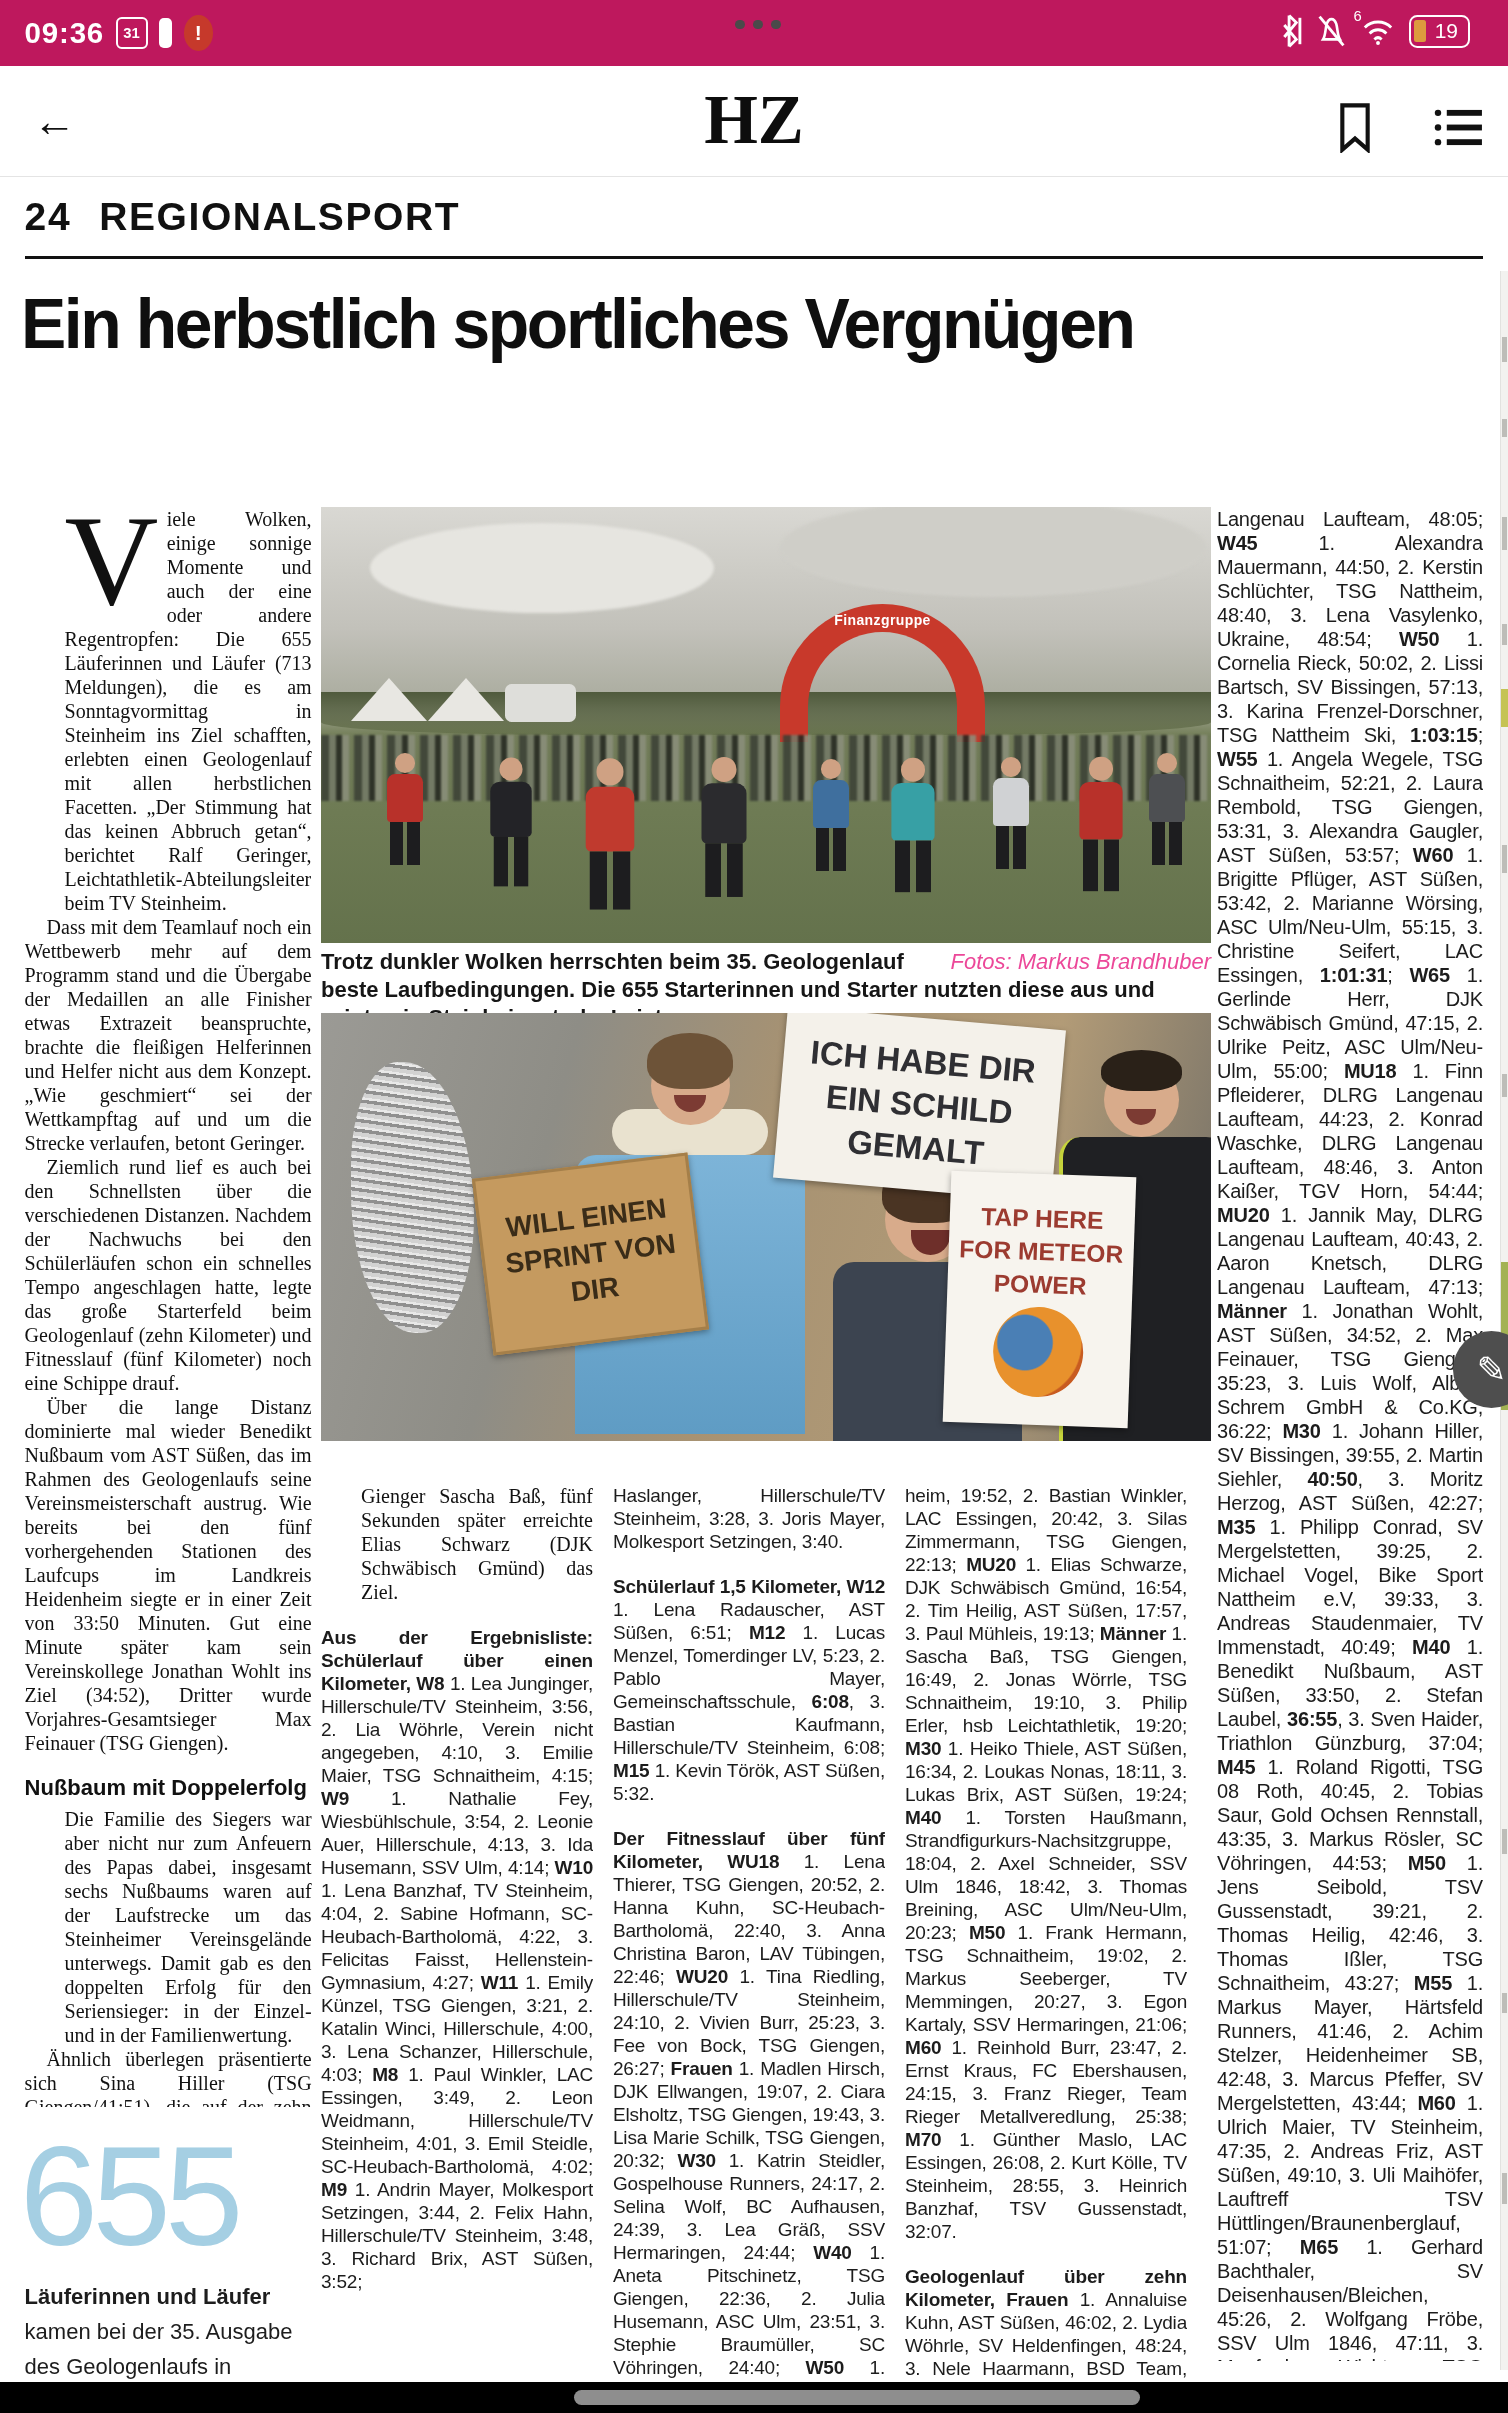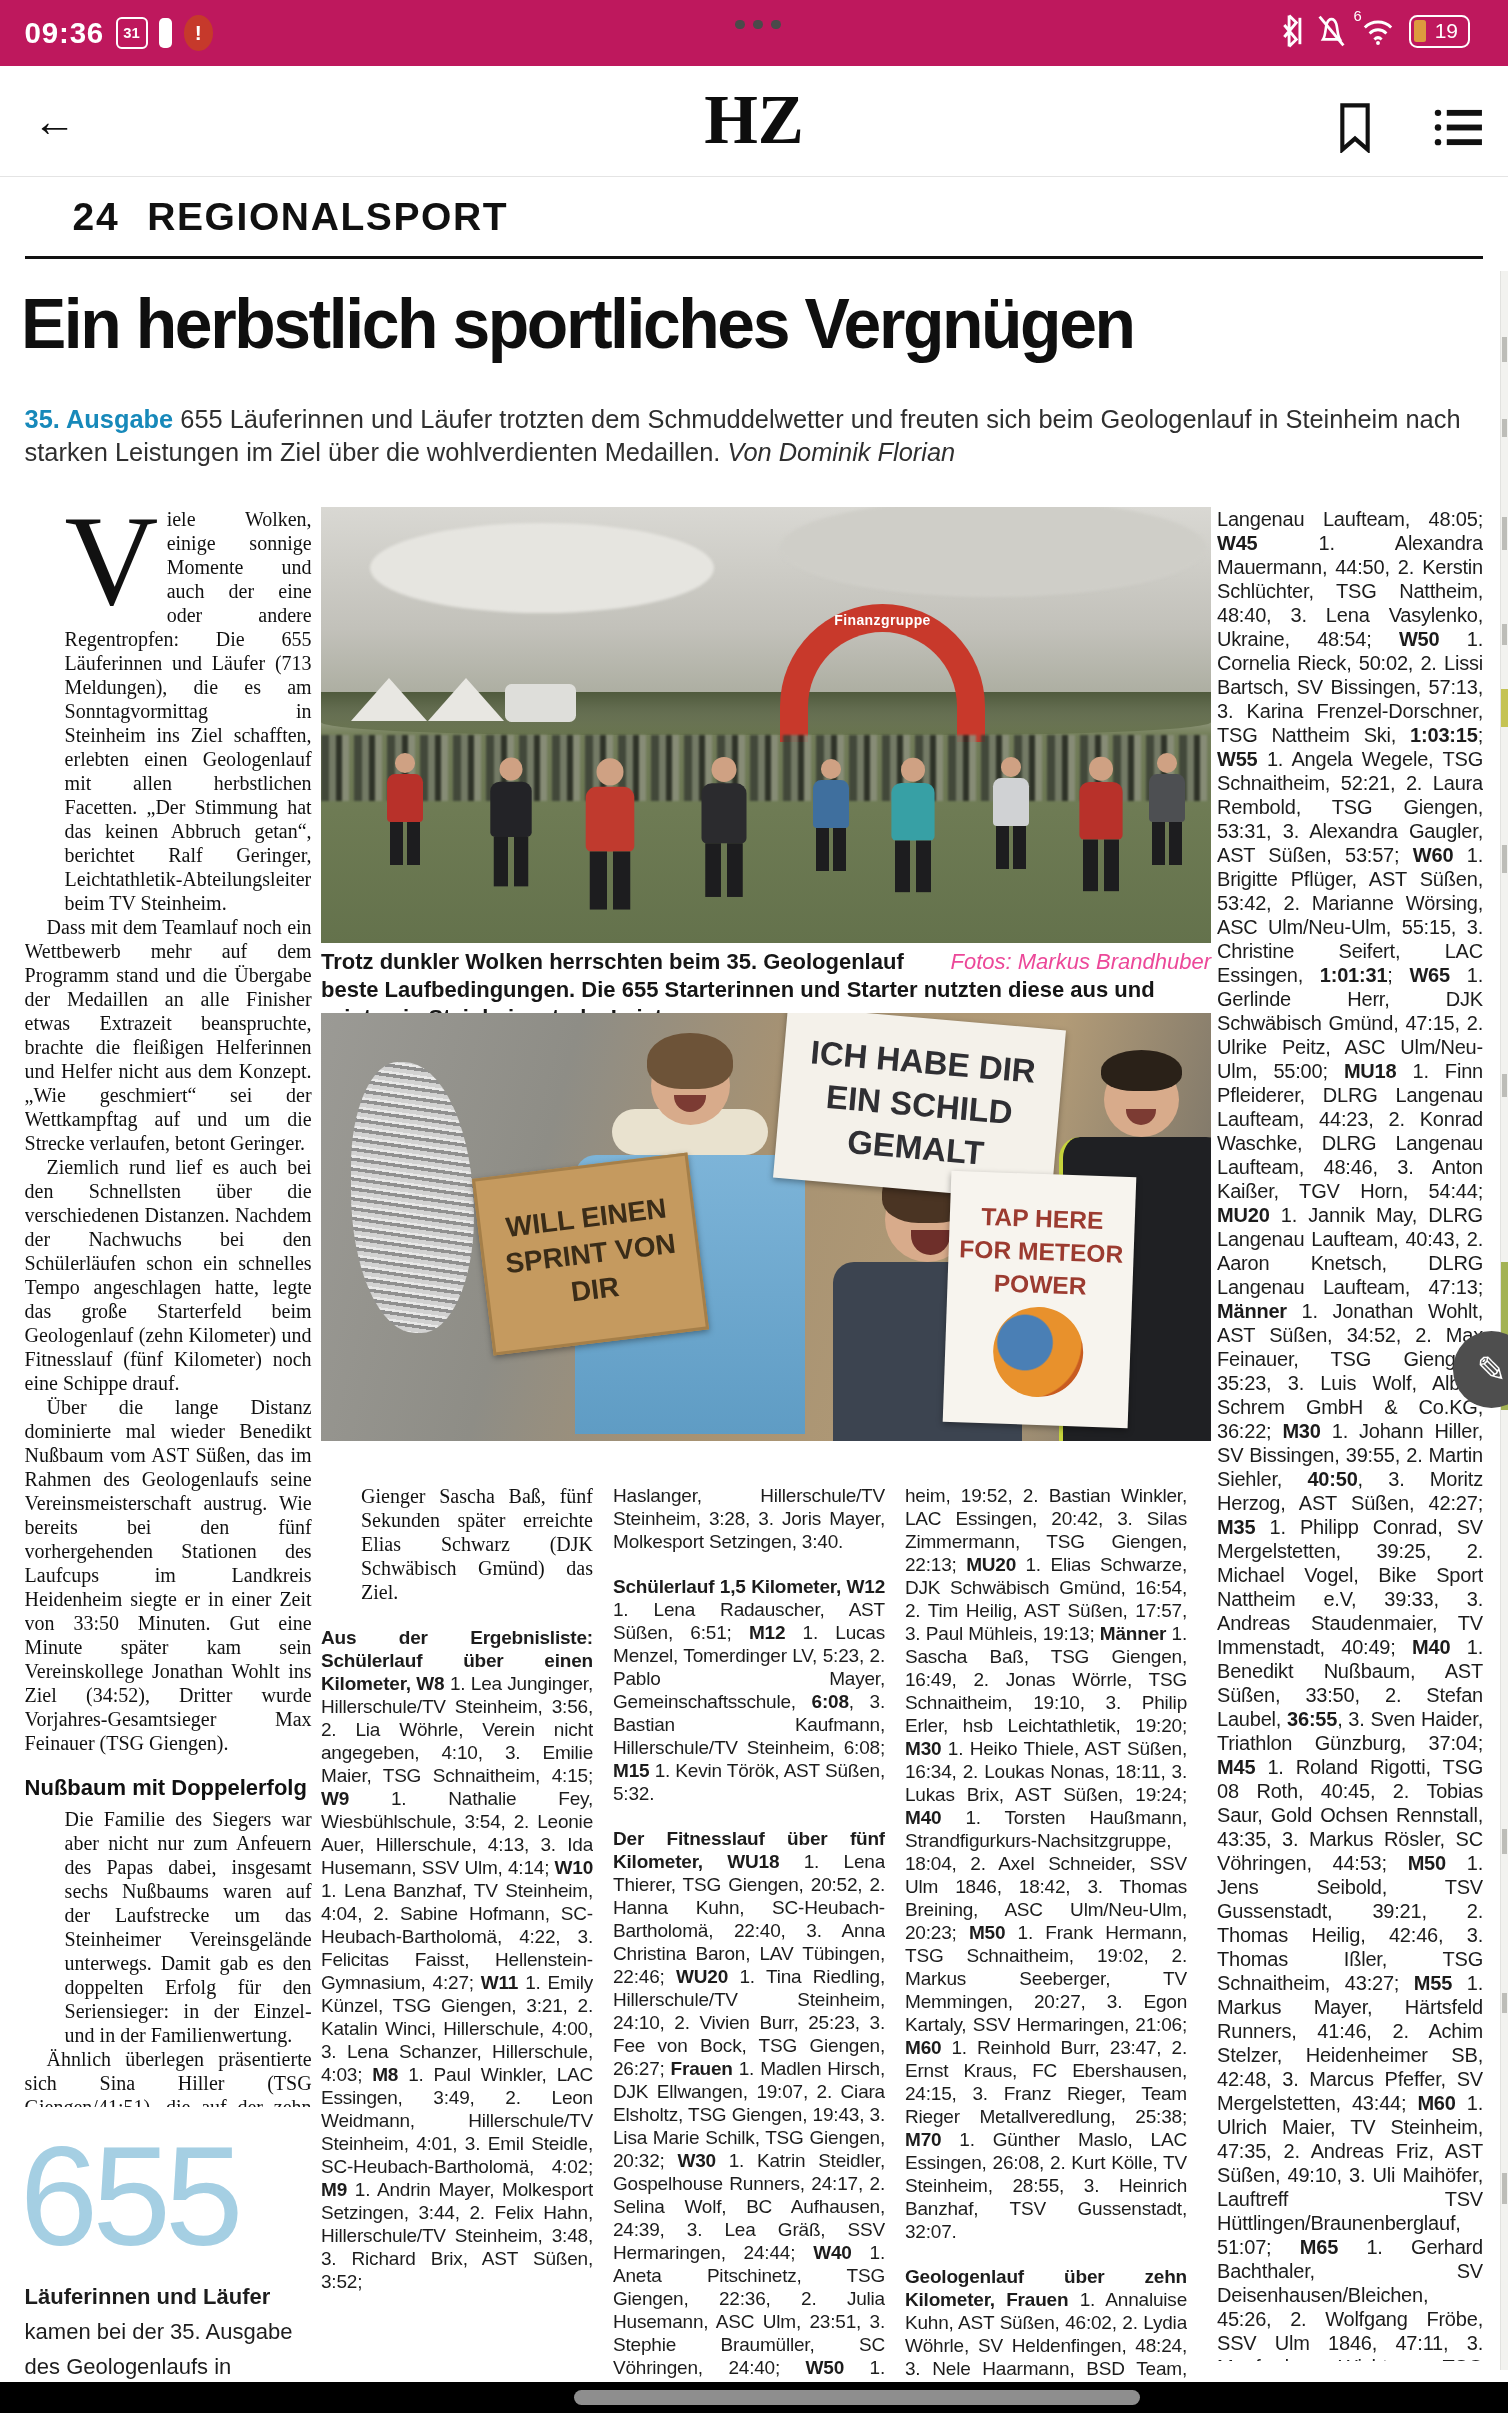--- a/index.html
+++ b/index.html
@@ -21,21 +21,21 @@
            color:#fff;font-size:21px;display:flex;align-items:center;justify-content:flex-end;padding-right:10px;box-sizing:border-box;}
   #battery i{position:absolute;left:3.3px;top:3.3px;bottom:3.3px;width:11.5px;background:#dd9a3e;border-radius:2.5px;}
   
   #app-bar{position:absolute;left:0;top:66px;width:1508px;height:110px;background:#fff;border-bottom:0.8px solid #e4e4e4;}
   #back-btn{position:absolute;left:33px;top:33px;width:46px;height:46px;font-size:43px;line-height:44px;color:#111;}
   #hz-logo{position:absolute;left:0;width:1508px;text-align:center;top:14.8px;
            font-family:"Liberation Serif",serif;font-weight:bold;font-size:69px;color:#0d0d0d;}
   #bookmark-btn{position:absolute;left:1336px;top:36px;}
   #toc-btn{position:absolute;left:1433px;top:41px;}
   
-  #section-bar{position:absolute;left:24.6px;top:195px;font-weight:bold;font-size:39px;letter-spacing:1.6px;color:#111;margin-left:48px;}
+  #section-bar{position:absolute;left:24.6px;top:195px;font-weight:bold;font-size:39px;letter-spacing:1.6px;color:#111;}
   #section-bar .num{margin-right:28px;}
   #section-rule{position:absolute;left:24.6px;top:256px;width:1458px;height:2.5px;background:#111;}
   
   #headline{position:absolute;left:21px;top:284px;width:1467px;font-size:70px;font-weight:bold;
             letter-spacing:-2.5px;color:#0f0f0f;transform:scaleX(.97);transform-origin:left;white-space:nowrap;}
   #lead{position:absolute;left:24.6px;top:403px;width:1463px;font-size:25.4px;line-height:33px;color:#2f2f2f;}
   #lead .kicker{color:#1789ba;font-weight:bold;}
   #lead .byline{font-style:italic;}
   
   .serif{font-family:"Liberation Serif",serif;font-size:20px;line-height:24px;text-align:justify;
@@ -183,23 +183,20 @@
         </svg>
     </div>
   </div>
 
   <div id="section-bar">
     <span class="num">24</span><span>REGIONALSPORT</span>
   </div>
   <div id="section-rule"></div>
 
   <div id="headline">Ein herbstlich sportliches Vergnügen</div>
-  <div id="lead">
-    <span class="kicker">35. Ausgabe</span><span> 655 Läuferinnen und Läufer trotzten dem Schmuddelwetter und freuten sich beim Geologenlauf in Steinheim nach starken Leistungen im Ziel über die wohlverdienten Medaillen. </span><span class="byline">Von Dominik Florian</span>
-  </div>
 
   <div id="col1" class="serif">
     <p class="dropcap noindent">Viele Wolken, einige sonnige Momente und auch der eine oder andere Regentropfen: Die 655 Läuferinnen und Läufer (713 Meldungen), die es am Sonntagvormittag in Steinheim ins Ziel schafften, erlebten einen Geologenlauf mit allen herbstlichen Facetten. „Der Stimmung hat das keinen Abbruch getan“, berichtet Ralf Geringer, Leichtathletik-Abteilungsleiter beim TV Steinheim.</p>
     <p>Dass mit dem Teamlauf noch ein Wettbewerb mehr auf dem Programm stand und die Übergabe der Medaillen an alle Finisher etwas Extrazeit beanspruchte, brachte die fleißigen Helferinnen und Helfer nicht aus dem Konzept. „Wie geschmiert“ sei der Wettkampftag auf und um die Strecke verlaufen, betont Geringer.</p>
     <p>Ziemlich rund lief es auch bei den Schnellsten über die verschiedenen Distanzen. Nachdem der Nachwuchs bei den Schülerläufen schon ein schnelles Tempo angeschlagen hatte, legte das große Starterfeld beim Geologenlauf (zehn Kilometer) und Fitnesslauf (fünf Kilometer) noch eine Schippe drauf.</p>
     <p>Über die lange Distanz dominierte mal wieder Benedikt Nußbaum vom AST Süßen, das im Rahmen des Geologenlaufs seine Vereinsmeisterschaft austrug. Wie bereits bei den fünf vorhergehenden Stationen des Laufcups im Landkreis Heidenheim siegte er in einer Zeit von 33:50 Minuten. Gut eine Minute später kam sein Vereinskollege Jonathan Wohlt ins Ziel (34:52), Dritter wurde Vorjahres-Gesamtsieger Max Feinauer (TSG Giengen).</p>
     <p class="subhead2">Nußbaum mit Doppelerfolg</p>
     <p class="noindent">Die Familie des Siegers war aber nicht nur zum Anfeuern des Papas dabei, insgesamt sechs Nußbaums waren auf der Laufstrecke um das Steinheimer Vereinsgelände unterwegs. Damit gab es den doppelten Erfolg für den Seriensieger: in der Einzel- und in der Familienwertung.</p>
     <p>Ähnlich überlegen präsentierte sich Sina Hiller (TSG Giengen/41:51), die auf der zehn Kilometer langen Strecke Sarie Haisch (Beer Run Ulm) und Alexandra Mauermann deutlich hinter sich ließ.</p>
 

